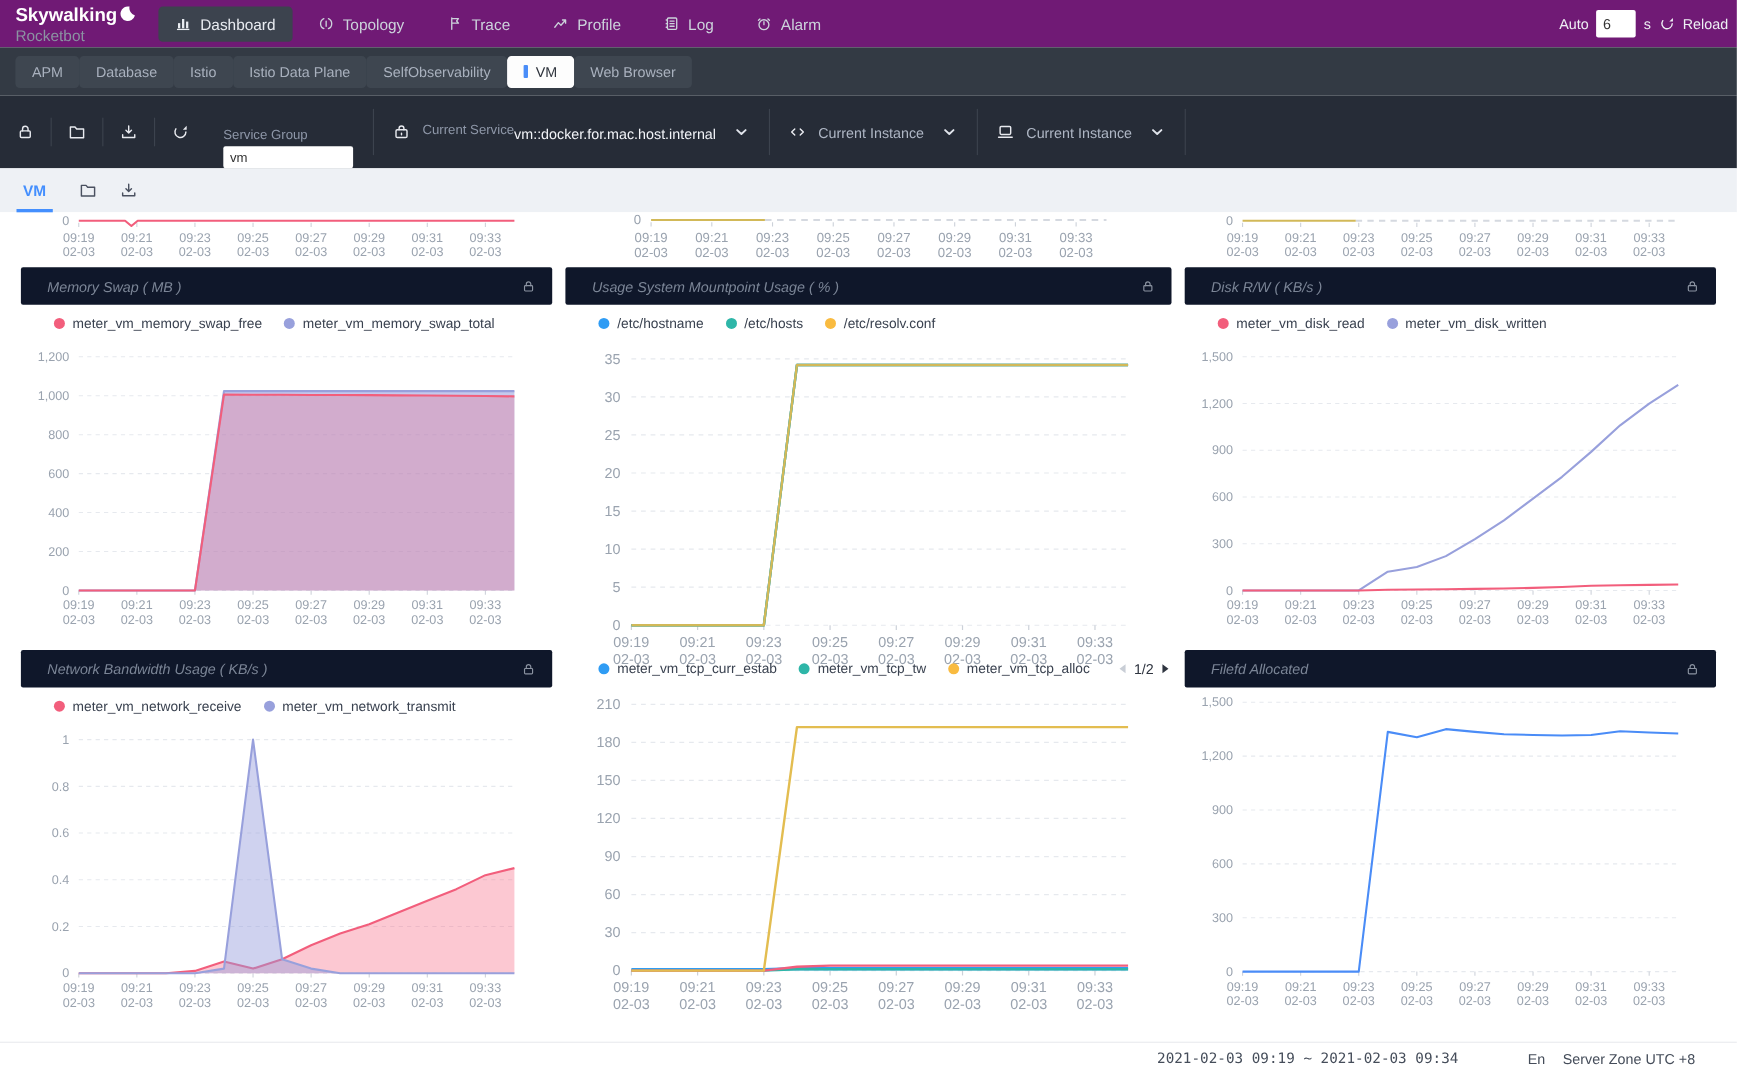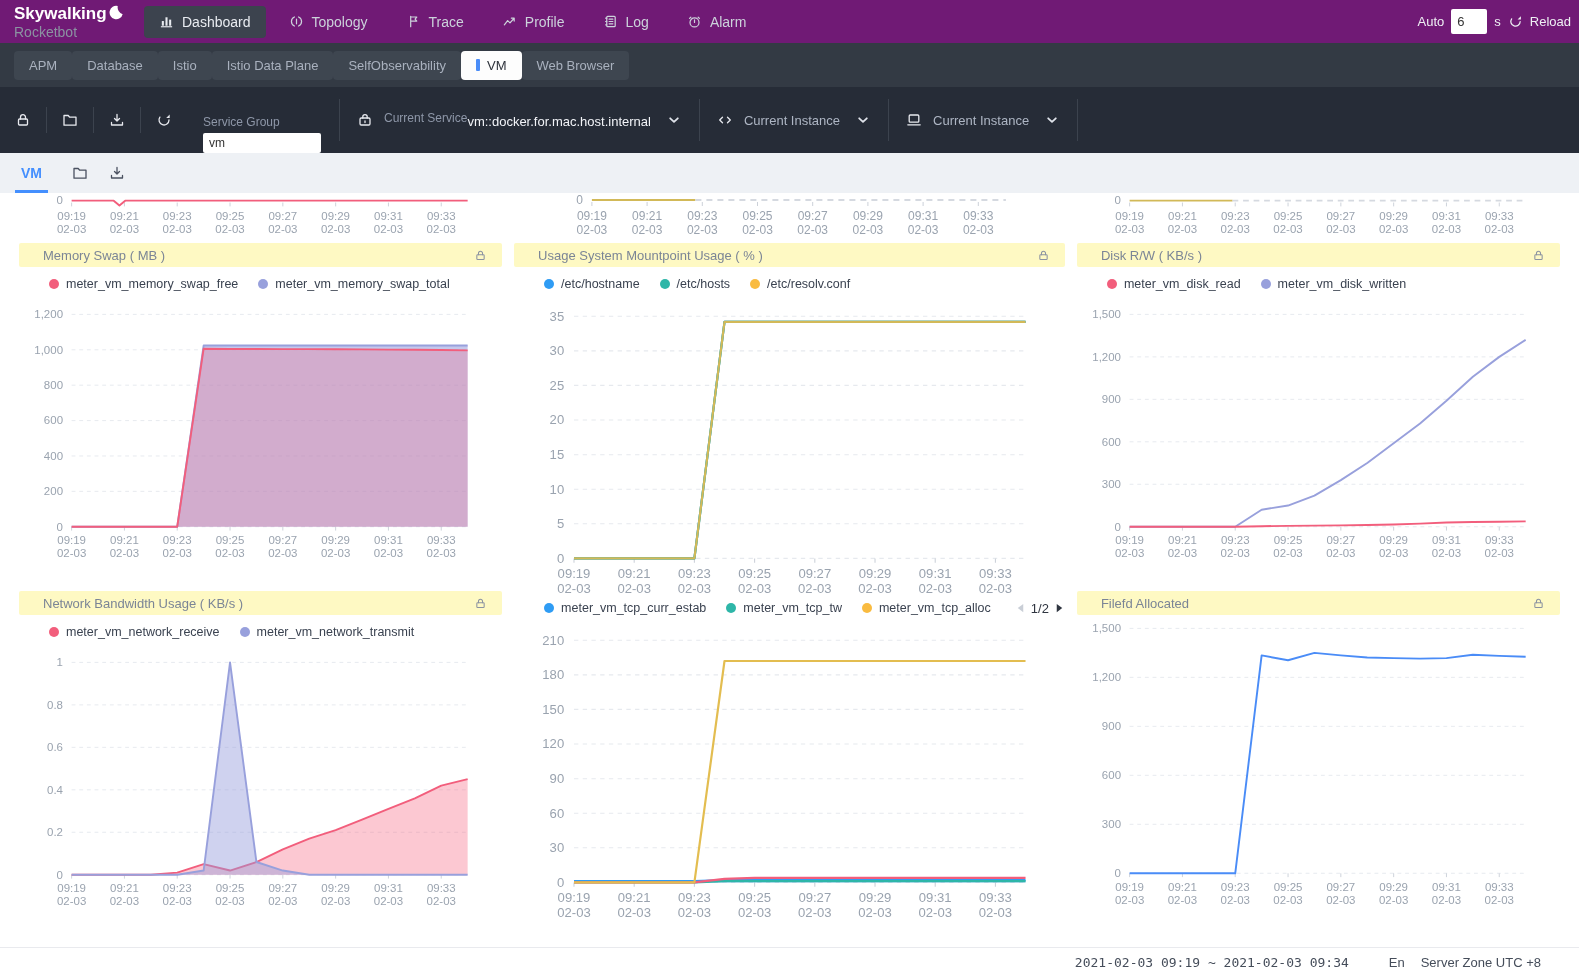--- a/index.html
+++ b/index.html
@@ -40,33 +40,33 @@
   .chev { color:#dfe3ea; margin-left:4px; display:flex; }
   
   .vmrow { flex:0 0 40px; background:#eef1f5; display:flex; align-items:center; }
   .vm-tab { margin-left:12px; font-size:14px; font-weight:bold; color:#448ffe; padding:0 9px; height:100%; display:flex; align-items:center; position:relative; cursor:pointer; }
   .vm-tab::after { content:""; position:absolute; left:3px; right:3px; bottom:0; height:3px; background:#448ffe; }
   .vm-icon { margin-left:21px; color:#4a5160; display:flex; cursor:pointer; }
   
   .charts { flex:1 1 auto; padding:2px 19px 0; display:grid; grid-template-columns:repeat(3,1fr); grid-template-rows:40px 340px 340px; column-gap:12px; row-gap:8px; background:#fff; overflow:hidden; }
   .strip svg { display:block; width:100%; }
   .panel {}
-  .panel-h { height:24px; background:#fef9c3; display:flex; align-items:center; justify-content:space-between; padding:0 15px 0 24px; border-radius:2px; }
+  .panel-h { height:34px; background:#0f172a; display:flex; align-items:center; justify-content:space-between; padding:0 15px 0 24px; border-radius:2px;font-style:italic; }
   .panel-title { font-size:13px; color:#7b8596; }
   .panel-lock { color:#8b93a1; display:flex; cursor:pointer; }
   .legend-row { height:34px; display:flex; align-items:center; padding-left:30px; gap:20px; font-size:12.5px; color:#3a4250; }
   .legend-item { display:flex; align-items:center; gap:7px; cursor:pointer; }
   .dot { width:10px; height:10px; border-radius:50%; flex:0 0 10px; }
   .pager { display:flex; align-items:center; gap:5px; margin-left:4px; font-size:13px; color:#2f3540; }
   .pager .pg-left { color:#c9ced6; display:flex; cursor:pointer; }
   .pager .pg-right { color:#2f3540; display:flex; cursor:pointer; }
   .chart { display:block; width:100%; }
   
   .footer { flex:0 0 30px; margin-top:auto; border-top:1px solid #e9eaee; display:flex; align-items:center; justify-content:flex-end; padding-right:38px; gap:16px; font-size:13px; color:#454d5a; background:#fff; }
-  .time-range { font-family:"DejaVu Sans Mono", monospace; margin-right:24px; font-size:13px; cursor:pointer; }
+  .time-range { font-family:"DejaVu Sans Mono", monospace; margin-right:47px; font-size:13px; cursor:pointer; }
 </style>
 </head>
 <body>
 
 <header class="topnav">
   <div class="logo">
     <div class="logo-t">
         <span>Skywalking</span>
         <span><svg width="15" height="15" viewBox="0 0 18 18">
             <path d="M10.5 1.2a8 8 0 105.9 9.8A8.6 8.6 0 0110.5 1.2z" fill="#fff"></path>

